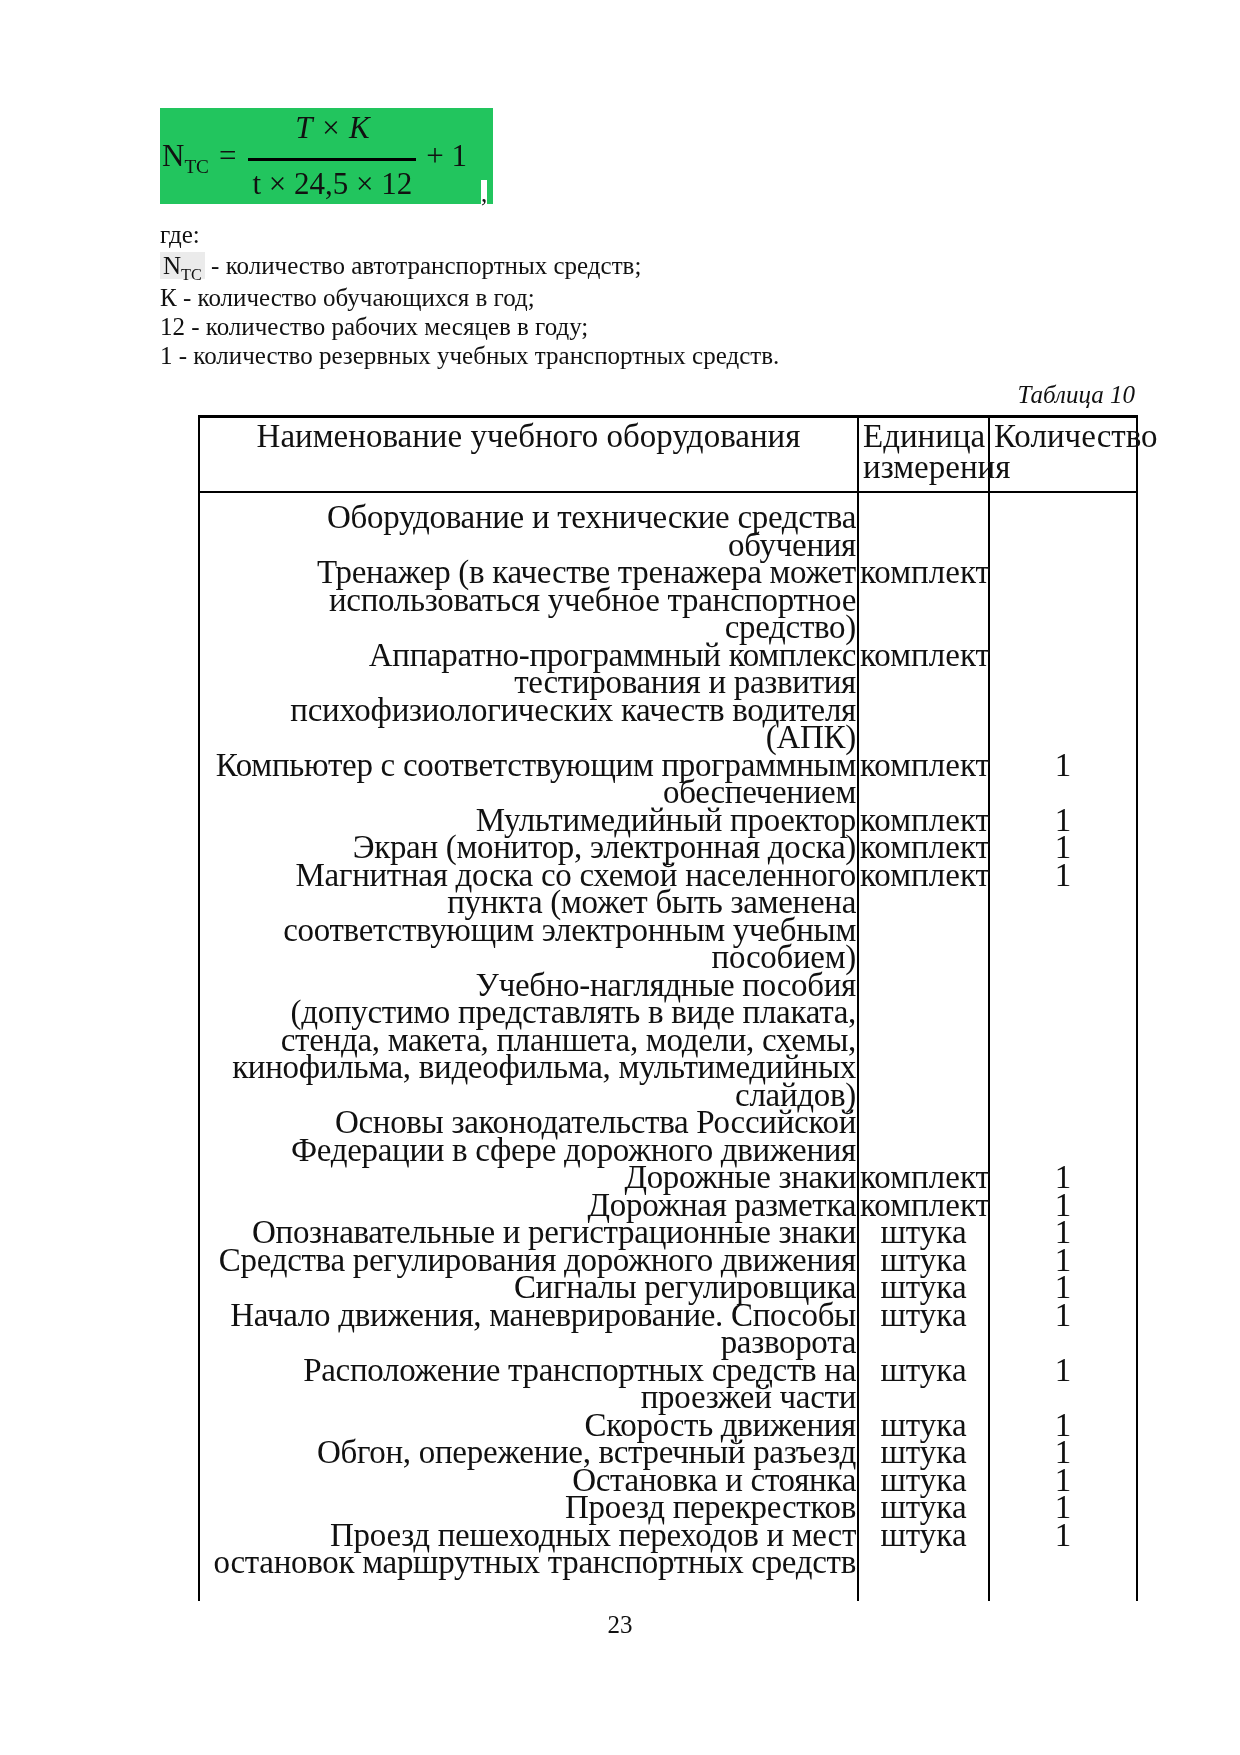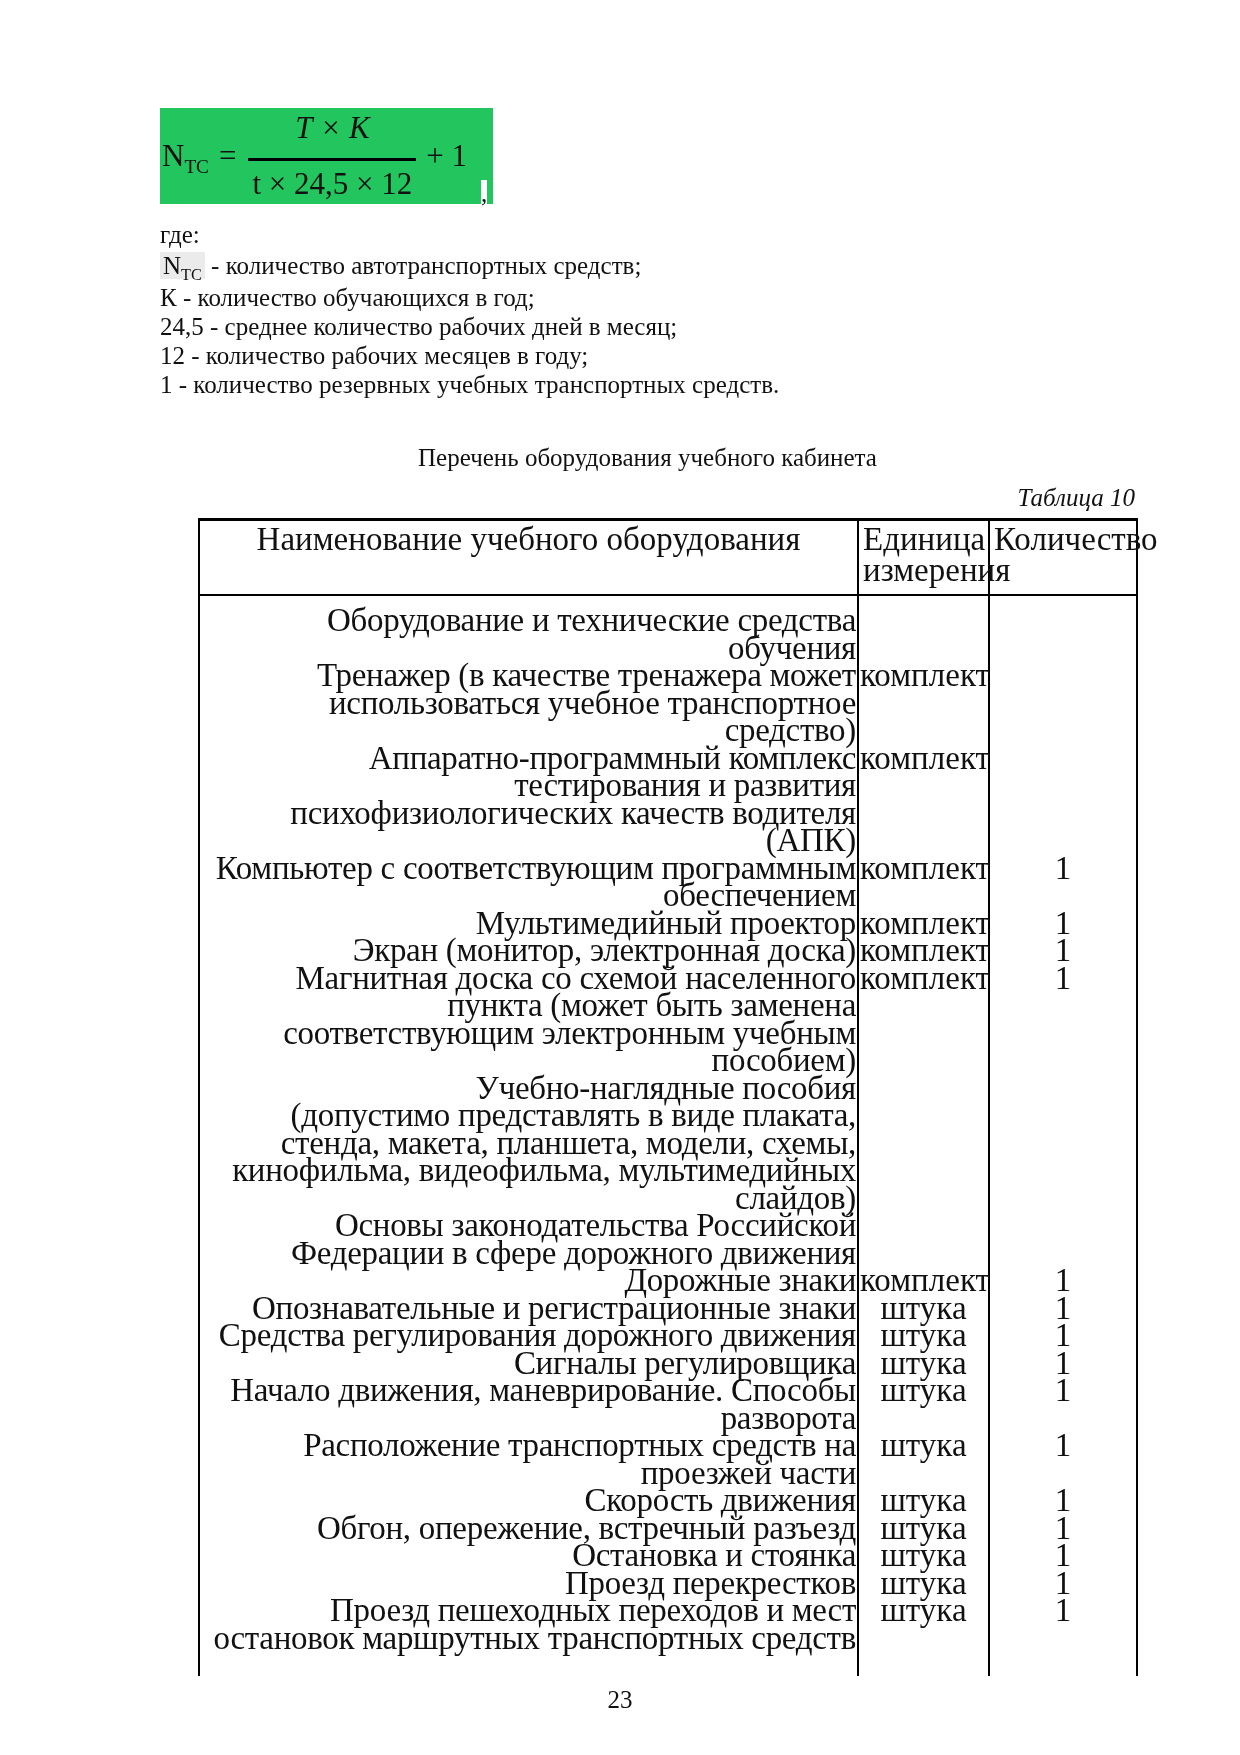--- a/index.html
+++ b/index.html
@@ -122,26 +122,24 @@
       <span class="den">t × 24,5 × 12</span>
     </span>
     <span class="plus-one">+ 1</span>
     <span class="formula-comma">,</span>
   </div>
 
   <div class="defs">
     <div class="def-line">где:</div>
     <div class="def-line ntc-line"><span class="inline-formula"><span>N</span><sub>ТС</sub></span><span> - количество автотранспортных средств;</span></div>
     <div class="def-line">К - количество обучающихся в год;</div>
-    <div class="def-line">24,5 - среднее количество рабочих дней в месяц;</div>
     <div class="def-line">12 - количество рабочих месяцев в году;</div>
     <div class="def-line">1 - количество резервных учебных транспортных средств.</div>
   </div>
 
-  <div class="section-title">Перечень оборудования учебного кабинета</div>
 
   <div class="table-caption">Таблица 10</div>
 
   <table class="equipment">
     <colgroup>
       <col style="width:659px">
       <col style="width:131px">
       <col style="width:148px">
     </colgroup>
     <thead>
@@ -201,20 +199,25 @@
           <td class="name-cell">Основы законодательства Российской Федерации в сфере дорожного движения</td>
           <td class="unit-cell"></td>
           <td class="qty-cell"></td>
         </tr>
         <tr>
           <td class="name-cell">Дорожные знаки</td>
           <td class="unit-cell">комплект</td>
           <td class="qty-cell">1</td>
         </tr>
         <tr>
+          <td class="name-cell">Дорожная разметка</td>
+          <td class="unit-cell">комплект</td>
+          <td class="qty-cell">1</td>
+        </tr>
+        <tr>
           <td class="name-cell">Опознавательные и регистрационные знаки</td>
           <td class="unit-cell">штука</td>
           <td class="qty-cell">1</td>
         </tr>
         <tr>
           <td class="name-cell">Средства регулирования дорожного движения</td>
           <td class="unit-cell">штука</td>
           <td class="qty-cell">1</td>
         </tr>
         <tr>

